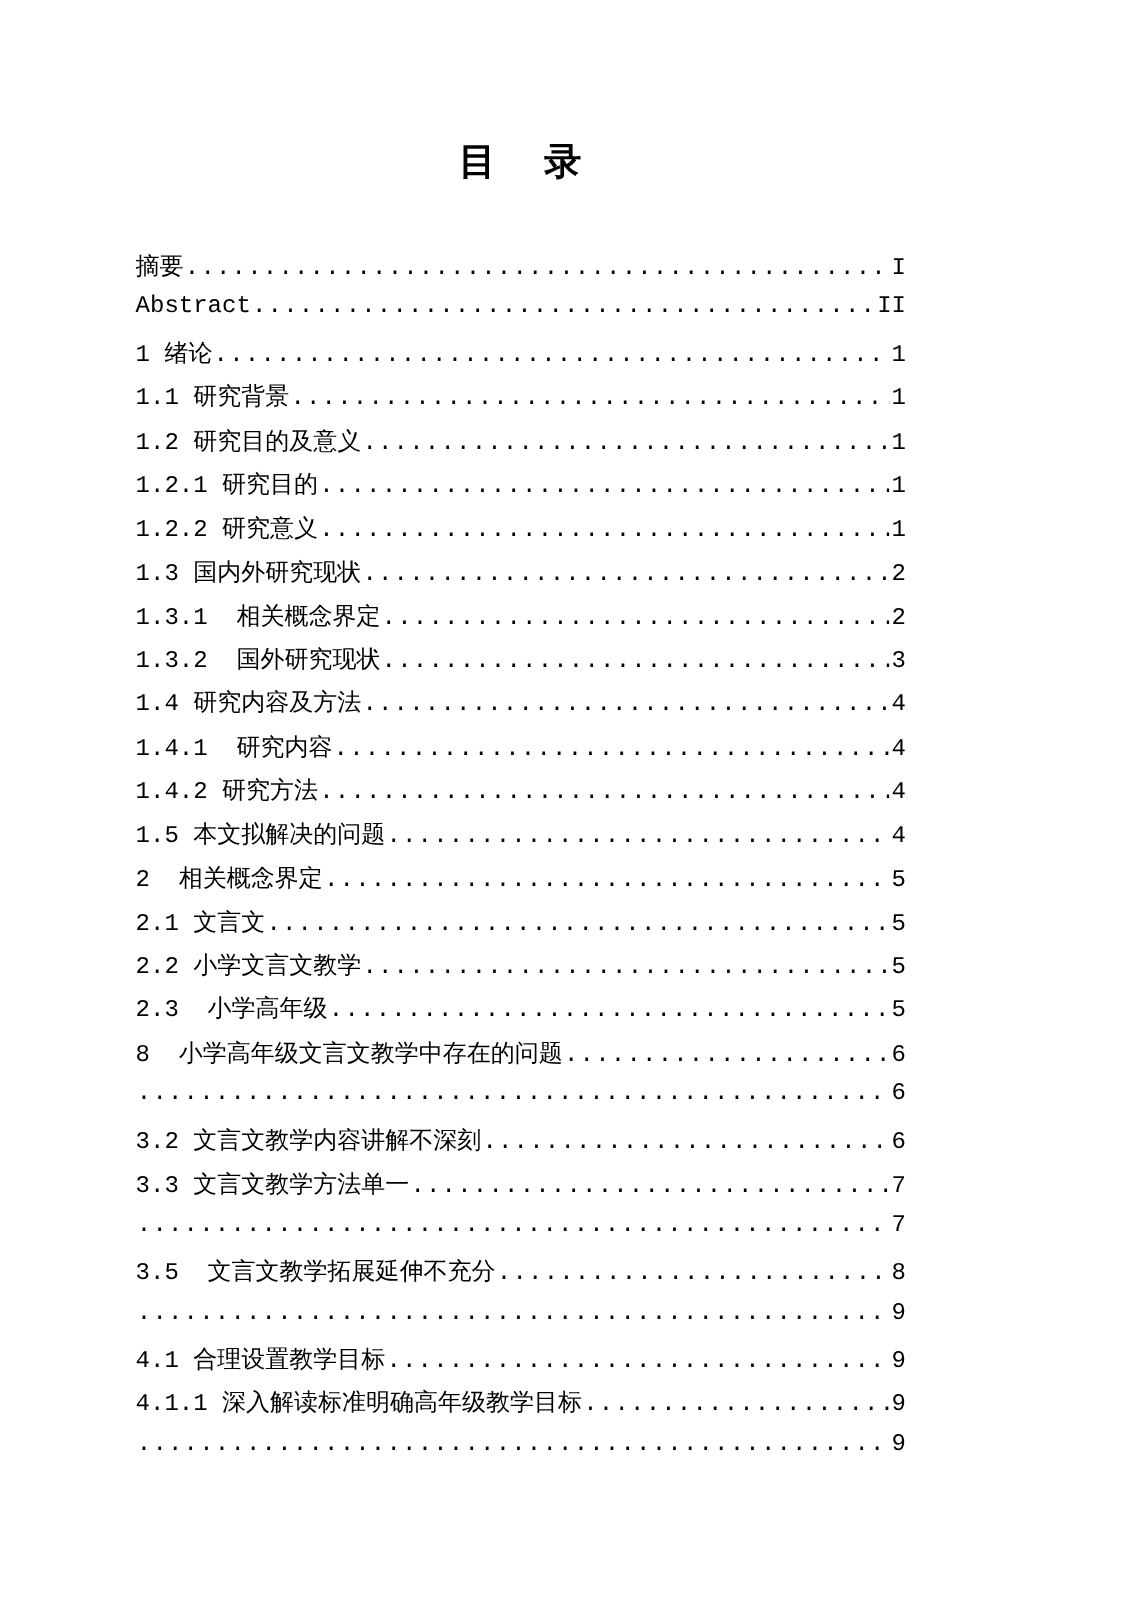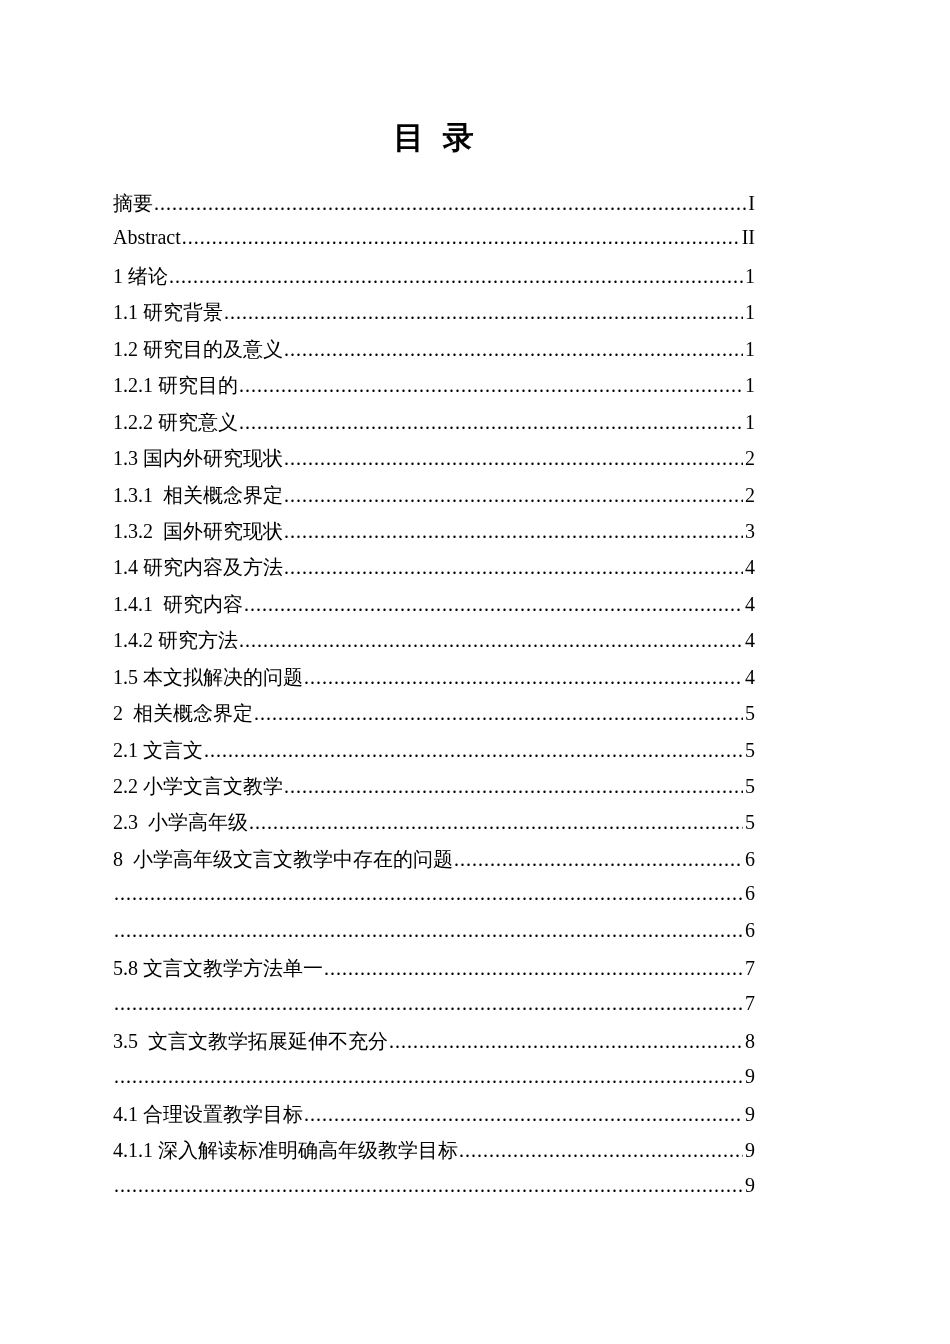--- a/index.html
+++ b/index.html
@@ -7,35 +7,35 @@
     padding: 0;
     background: #ffffff;
   }
   .page {
     position: relative;
     width: 848px;
     height: 1344px;
     background: #ffffff;
     box-sizing: border-box;
     padding: 118px 93px 0 113px;
-    font-family: Liberation Serif, serif;
+    font-family: Liberation Mono, monospace;
     color: #000000;
     overflow: hidden;
   }
   .doc-title {
     margin: 0;
     text-align: center;
     font-size: 31px;
     font-weight: bold;
     line-height: 40px;
     white-space: pre;
     letter-spacing: 1px;
   }
   .toc-list {
-    margin-top: 32px;
+    margin-top: 50px;
   }
   .toc-row {
     display: flex;
     align-items: baseline;
     height: 36.45px;
     font-size: 20px;
   }
   .toc-label {
     white-space: pre;
     flex: 0 0 auto;
@@ -176,26 +176,27 @@
     <span class="toc-dots"></span>
     <span class="toc-page">6</span>
   </div>
 
   <div class="toc-row">
     <span class="toc-dots"></span>
     <span class="toc-page">6</span>
   </div>
 
   <div class="toc-row">
+    <span class="toc-label">3.2 文言文教学内容讲解不深刻</span>
     <span class="toc-dots"></span>
     <span class="toc-page">6</span>
   </div>
 
   <div class="toc-row">
-    <span class="toc-label">5.8 文言文教学方法单一</span>
+    <span class="toc-label">3.3 文言文教学方法单一</span>
     <span class="toc-dots"></span>
     <span class="toc-page">7</span>
   </div>
 
   <div class="toc-row">
     <span class="toc-dots"></span>
     <span class="toc-page">7</span>
   </div>
 
   <div class="toc-row">

